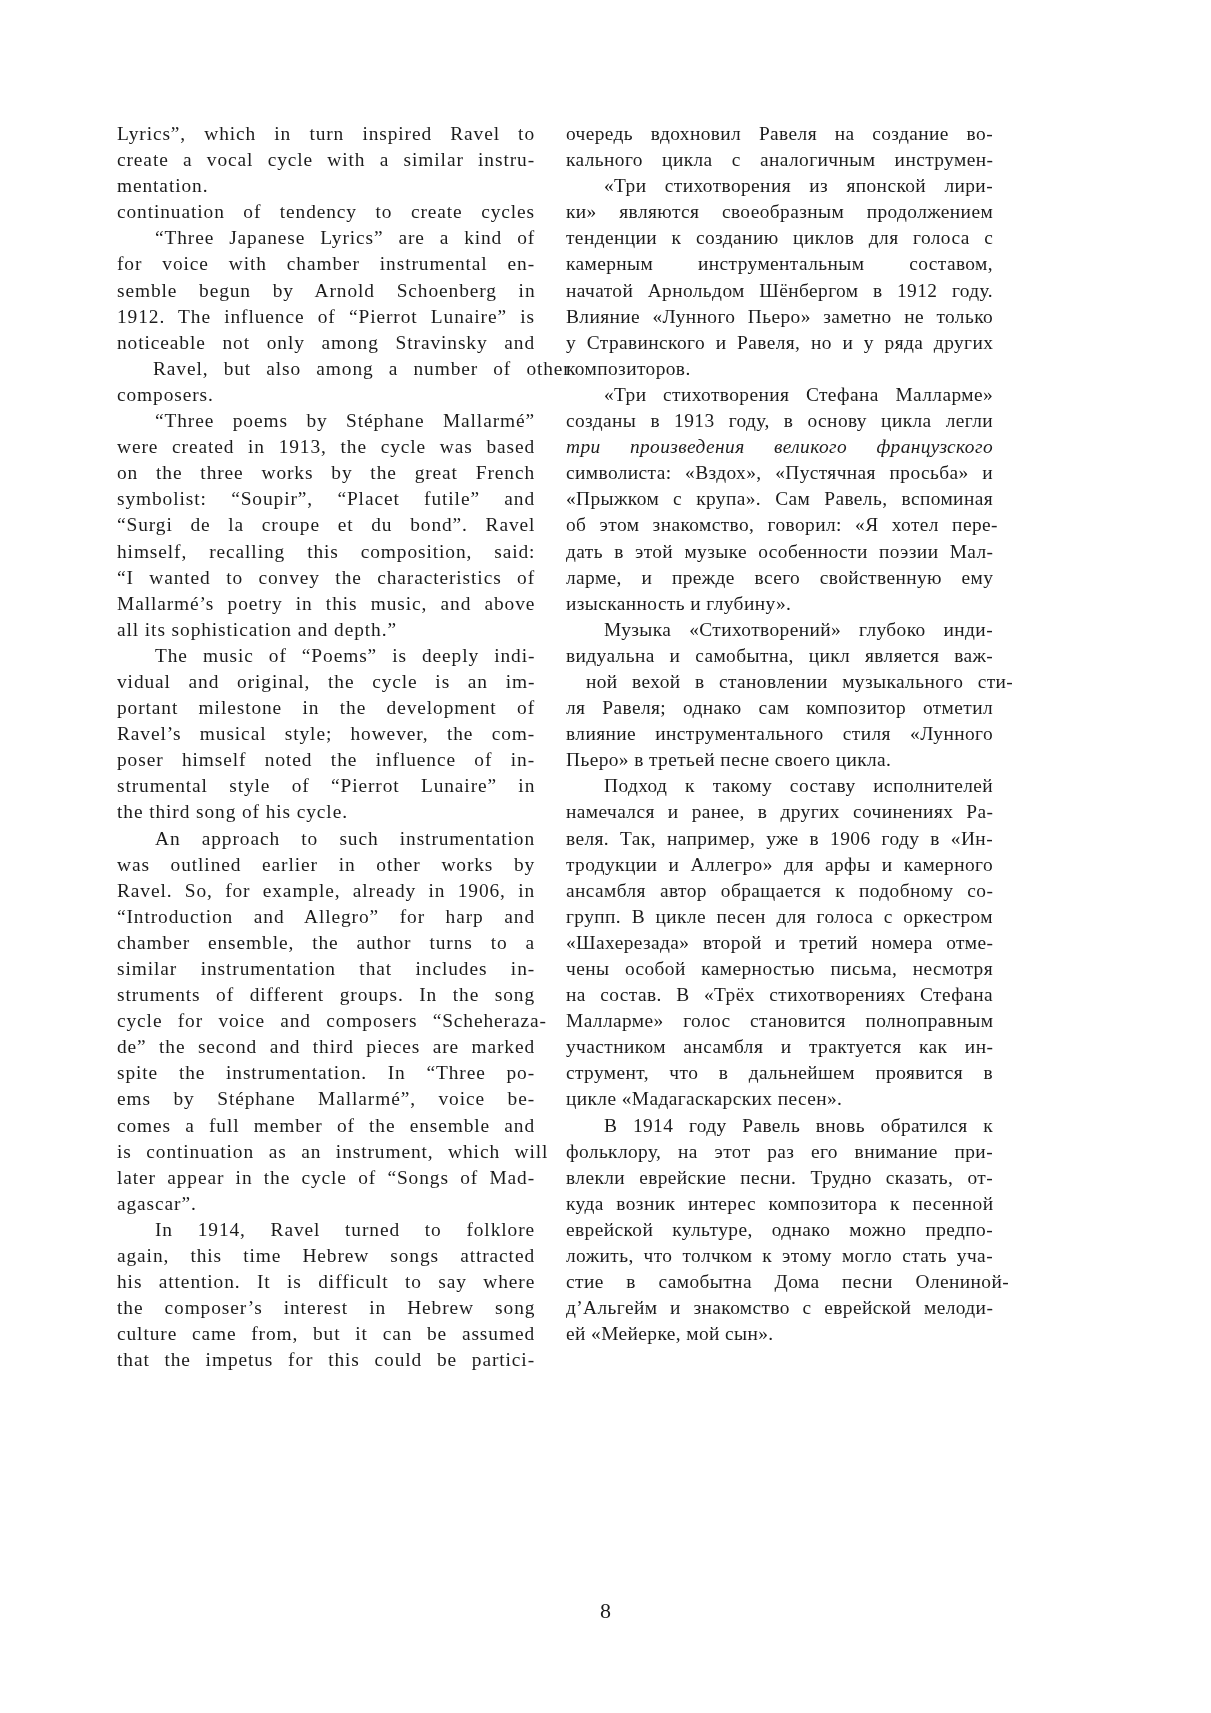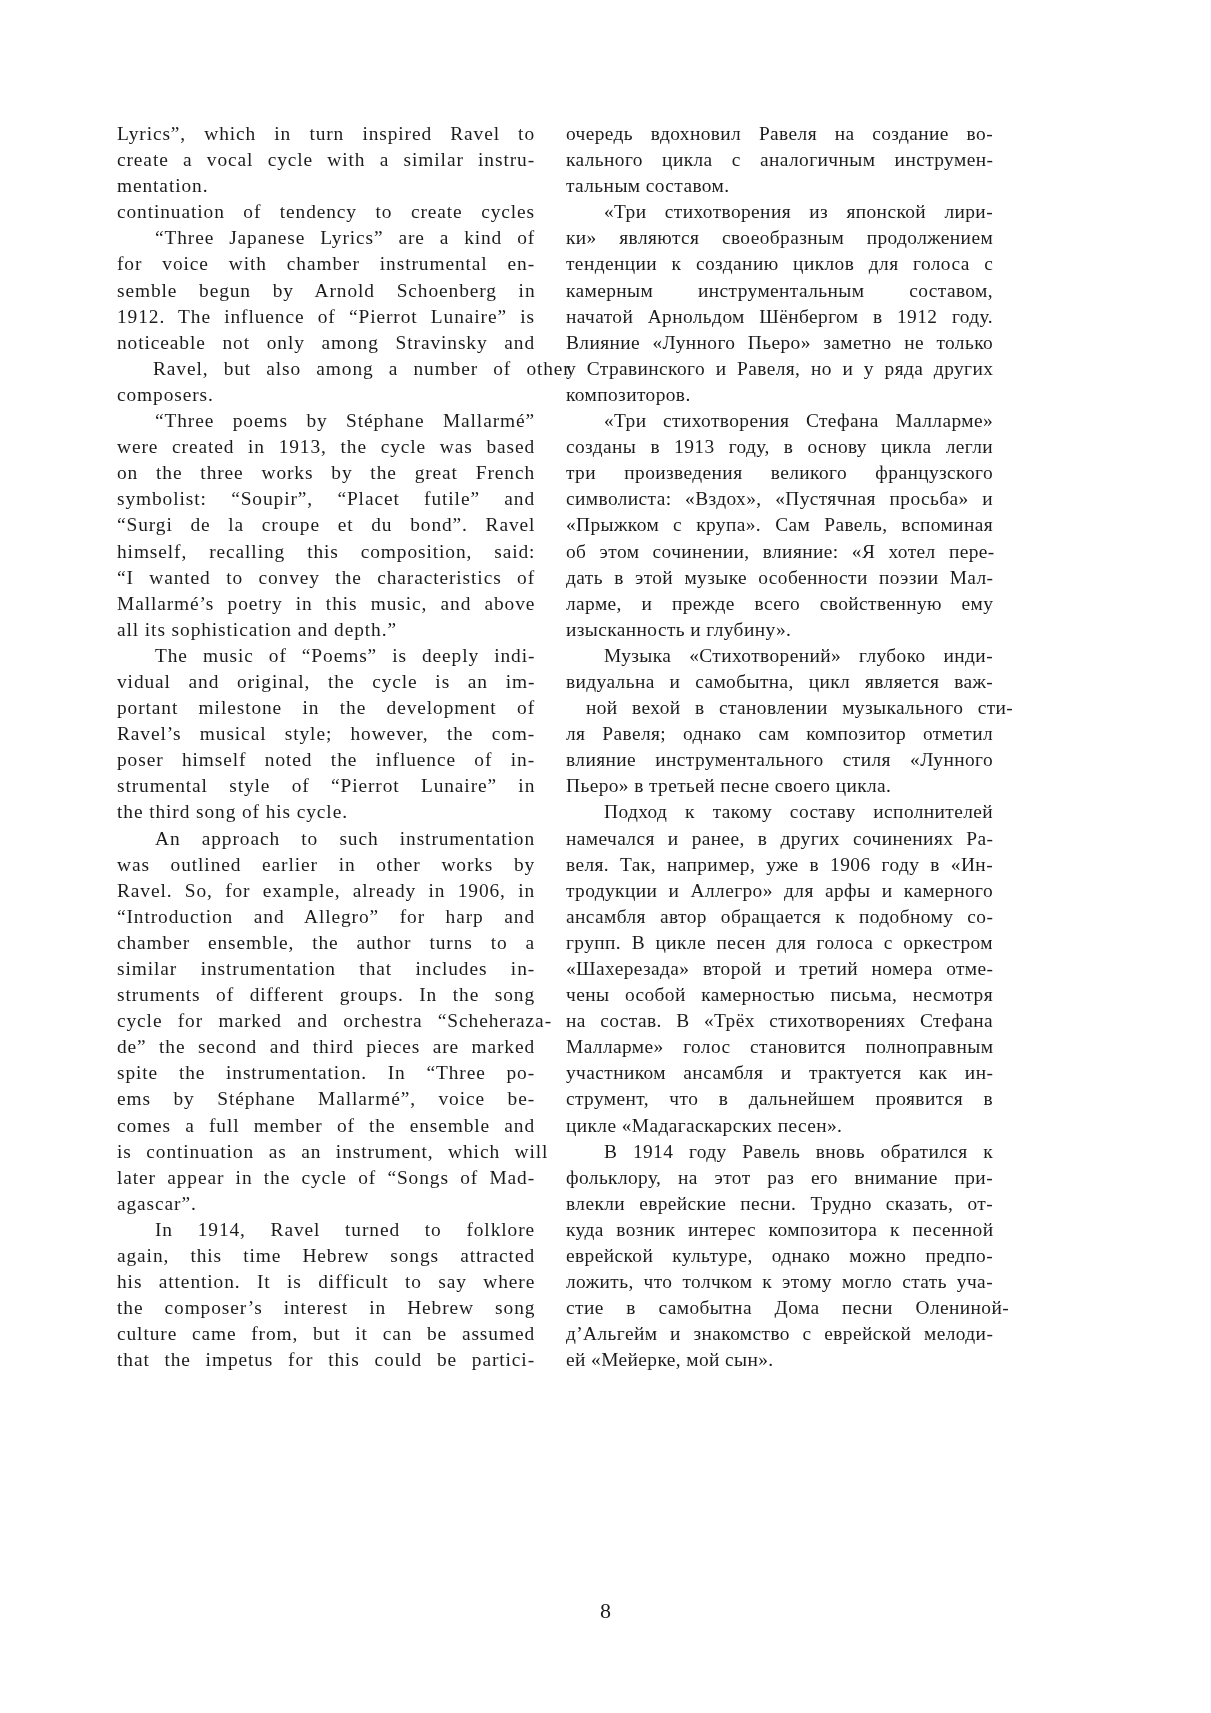--- a/index.html
+++ b/index.html
@@ -60,21 +60,21 @@
       <span class="line last">the third song of his cycle.</span>
     </div>
     <div>
       <span class="line indent" style="display: block; width: auto; word-spacing: 15.5px;">An approach to such instrumentation</span>
       <span class="line" style="display: block; width: auto; word-spacing: 15px;">was outlined earlier in other works by</span>
       <span class="line" style="display: block; width: auto; word-spacing: 6.57143px;">Ravel. So, for example, already in 1906, in</span>
       <span class="line" style="display: block; width: auto; word-spacing: 14.8px;">“Introduction and Allegro” for harp and</span>
       <span class="line" style="display: block; width: auto; word-spacing: 12.1667px;">chamber ensemble, the author turns to a</span>
       <span class="line" style="display: block; width: auto; word-spacing: 17.75px;">similar instrumentation that includes in-</span>
       <span class="line" style="display: block; width: auto; word-spacing: 9.83333px;">struments of different groups. In the song</span>
-      <span class="line" style="display: block; width: auto; word-spacing: 9.6px;">cycle for marked and orchestra “Scheheraza-</span>
+      <span class="line" style="display: block; width: auto; word-spacing: 9.6px;">cycle for voice and composers “Scheheraza-</span>
       <span class="line" style="display: block; width: auto; word-spacing: 6.71429px;">de” the second and third pieces are marked</span>
       <span class="line" style="display: block; width: auto; word-spacing: 15px;">spite the instrumentation. In “Three po-</span>
       <span class="line" style="display: block; width: auto; word-spacing: 16.8px;">ems by Stéphane Mallarmé”, voice be-</span>
       <span class="line" style="display: block; width: auto; word-spacing: 8.42857px;">comes a full member of the ensemble and</span>
       <span class="line" style="display: block; width: auto; word-spacing: 8.83333px;">is continuation as an instrument, which will</span>
       <span class="line" style="display: block; width: auto; word-spacing: 5.5px;">later appear in the cycle of “Songs of Mad-</span>
       <span class="line last">agascar”.</span>
     </div>
     <div>
       <span class="line indent" style="display: block; width: auto; word-spacing: 19px;">In 1914, Ravel turned to folklore</span>
@@ -82,39 +82,38 @@
       <span class="line" style="display: block; width: auto; word-spacing: 10.7143px;">his attention. It is difficult to say where</span>
       <span class="line" style="display: block; width: auto; word-spacing: 15.4px;">the composer’s interest in Hebrew song</span>
       <span class="line" style="display: block; width: auto; word-spacing: 9px;">culture came from, but it can be assumed</span>
       <span class="line" style="display: block; width: auto; word-spacing: 9px;">that the impetus for this could be partici-</span>
     </div>
   </div>
 <div class="col col-right" id="col-ru">
     <div>
       <span class="line" style="display: block; width: auto; word-spacing: 12.4px;">очередь вдохновил Равеля на создание во-</span>
       <span class="line" style="display: block; width: auto; word-spacing: 14px;">кального цикла с аналогичным инструмен-</span>
-      <span class="line last">тальным составом.</span>
     </div>
     <div>
       <span class="line indent" style="display: block; width: auto; word-spacing: 13px;">«Три стихотворения из японской лири-</span>
       <span class="line" style="display: block; width: auto; word-spacing: 17.3333px;">ки» являются своеобразным продолжением</span>
       <span class="line" style="display: block; width: auto; word-spacing: 9.33333px;">тенденции к созданию циклов для голоса с</span>
       <span class="line" style="display: block; width: auto; word-spacing: 39.5px;">камерным инструментальным составом,</span>
       <span class="line" style="display: block; width: auto; word-spacing: 9.2px;">начатой Арнольдом Шёнбергом в 1912 году.</span>
       <span class="line" style="display: block; width: auto; word-spacing: 7.2px;">Влияние «Лунного Пьеро» заметно не только</span>
       <span class="line" style="display: block; width: auto; word-spacing: 5.375px;">у Стравинского и Равеля, но и у ряда других</span>
       <span class="line last">композиторов.</span>
     </div>
     <div>
       <span class="line indent" style="display: block; width: auto; word-spacing: 11.3333px;">«Три стихотворения Стефана Малларме»</span>
       <span class="line" style="display: block; width: auto; word-spacing: 8.85714px;">созданы в 1913 году, в основу цикла легли</span>
-      <span class="line" style="display: block; width: auto; word-spacing: 23px;">три произведения великого французского</span>
+      <span class="line" style="display: block; width: auto; word-spacing: 23px; font-style: italic;">три произведения великого французского</span>
       <span class="line" style="display: block; width: auto; word-spacing: 8.25px;">символиста: «Вздох», «Пустячная просьба» и</span>
       <span class="line" style="display: block; width: auto; word-spacing: 8.8px;">«Прыжком с крупа». Сам Равель, вспоминая</span>
-      <span class="line" style="display: block; width: auto; word-spacing: 8px;">об этом сочинении, влияние: «Я хотел пере-</span>
+      <span class="line" style="display: block; width: auto; word-spacing: 8px;">об этом знакомство, говорил: «Я хотел пере-</span>
       <span class="line" style="display: block; width: auto; word-spacing: 6px;">дать в этой музыке особенности поэзии Мал-</span>
       <span class="line" style="display: block; width: auto; word-spacing: 14.4px;">ларме, и прежде всего свойственную ему</span>
       <span class="line last">изысканность и глубину».</span>
     </div>
     <div>
       <span class="line indent" style="display: block; width: auto; word-spacing: 12.6667px;">Музыка «Стихотворений» глубоко инди-</span>
       <span class="line" style="display: block; width: auto; word-spacing: 9.6px;">видуальна и самобытна, цикл является важ-</span>
       <span class="line" style="display: block; width: auto; word-spacing: 9.2px; margin-left: 20px;">ной вехой в становлении музыкального сти-</span>
       <span class="line" style="display: block; width: auto; word-spacing: 11.6px;">ля Равеля; однако сам композитор отметил</span>
       <span class="line" style="display: block; width: auto; word-spacing: 14px;">влияние инструментального стиля «Лунного</span>

